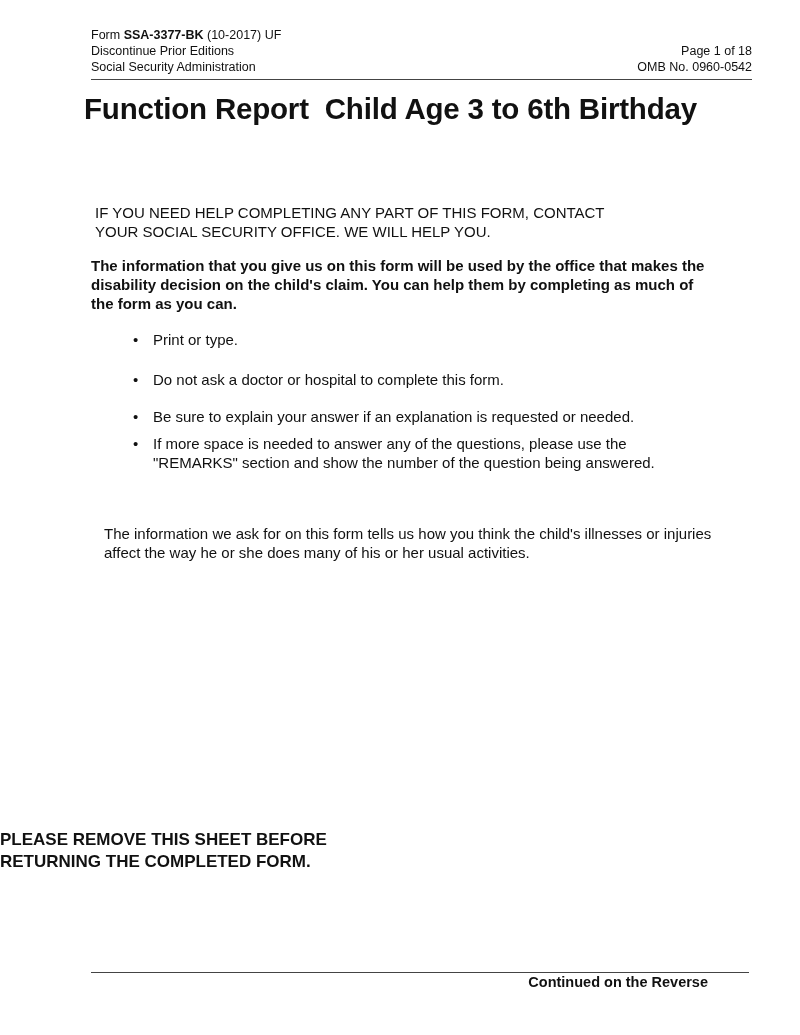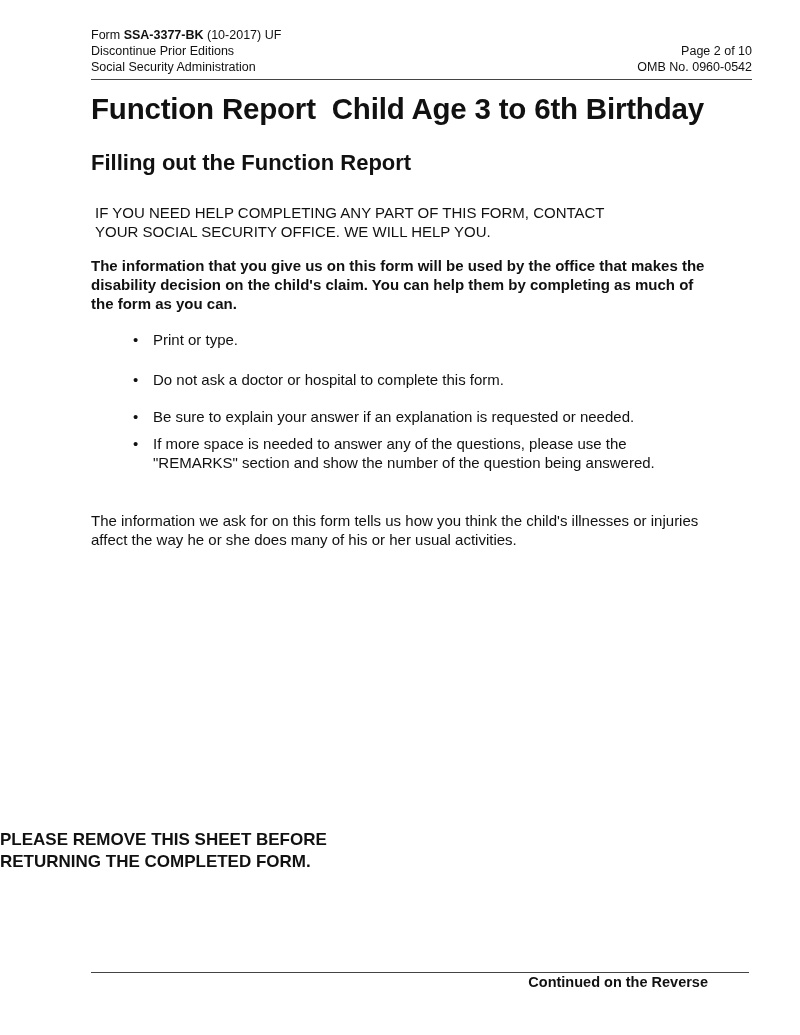--- a/index.html
+++ b/index.html
@@ -47,21 +47,21 @@
     .rule-top {
       position: absolute;
       left: 91px;
       top: 79px;
       width: 661px;
       height: 0;
       border-top: 1px solid #444;
     }
     .title {
       position: absolute;
-      left: 91px;
+      left: 84px;
       top: 92px;
       font-size: 29.5px;
       font-weight: bold;
       letter-spacing: -0.2px;
       white-space: pre;
       margin: 0;
     }
     .subtitle {
       position: absolute;
       left: 91px;
@@ -112,21 +112,21 @@
     }
     .b1 { margin-bottom: 21px; }
     .b2 { margin-bottom: 18px; }
     .b3 { margin-bottom: 8px; }
     .closing {
       position: absolute;
       left: 91px;
       top: 511px;
       font-size: 15px;
       line-height: 19px;
-      margin: 0;
+      margin: 13px;
       width: 620px;
     }
     .remove-notice {
       position: absolute;
       left: 0;
       width: 780px;
       top: 829px;
       text-align: left;
       font-size: 17px;
       font-weight: bold;
@@ -155,30 +155,29 @@
 
 <div class="page">
 
   <div class="header">
     <div class="header-left">
       <div><span>Form </span><b>SSA-3377-BK</b><span> (10-2017) UF</span></div>
       <div>Discontinue Prior Editions</div>
       <div>Social Security Administration</div>
     </div>
     <div class="header-right">
-      <div>Page 2 of 10</div>
+      <div>Page 1 of 18</div>
       <div>OMB No. 0960-0542</div>
     </div>
   </div>
 
   <div class="rule-top"></div>
 
   <h1 class="title">Function Report  Child Age 3 to 6th Birthday</h1>
 
-  <h2 class="subtitle">Filling out the Function Report</h2>
 
   <p class="notice">
     <span>IF YOU NEED HELP COMPLETING ANY PART OF THIS FORM, CONTACT</span><br>
     <span>YOUR SOCIAL SECURITY OFFICE. WE WILL HELP YOU.</span>
   </p>
 
   <p class="intro">The information that you give us on this form will be used by the office that makes the disability decision on the child's claim. You can help them by completing as much of the form as you can.</p>
 
   <ul class="bullets">
     <li class="b1">

